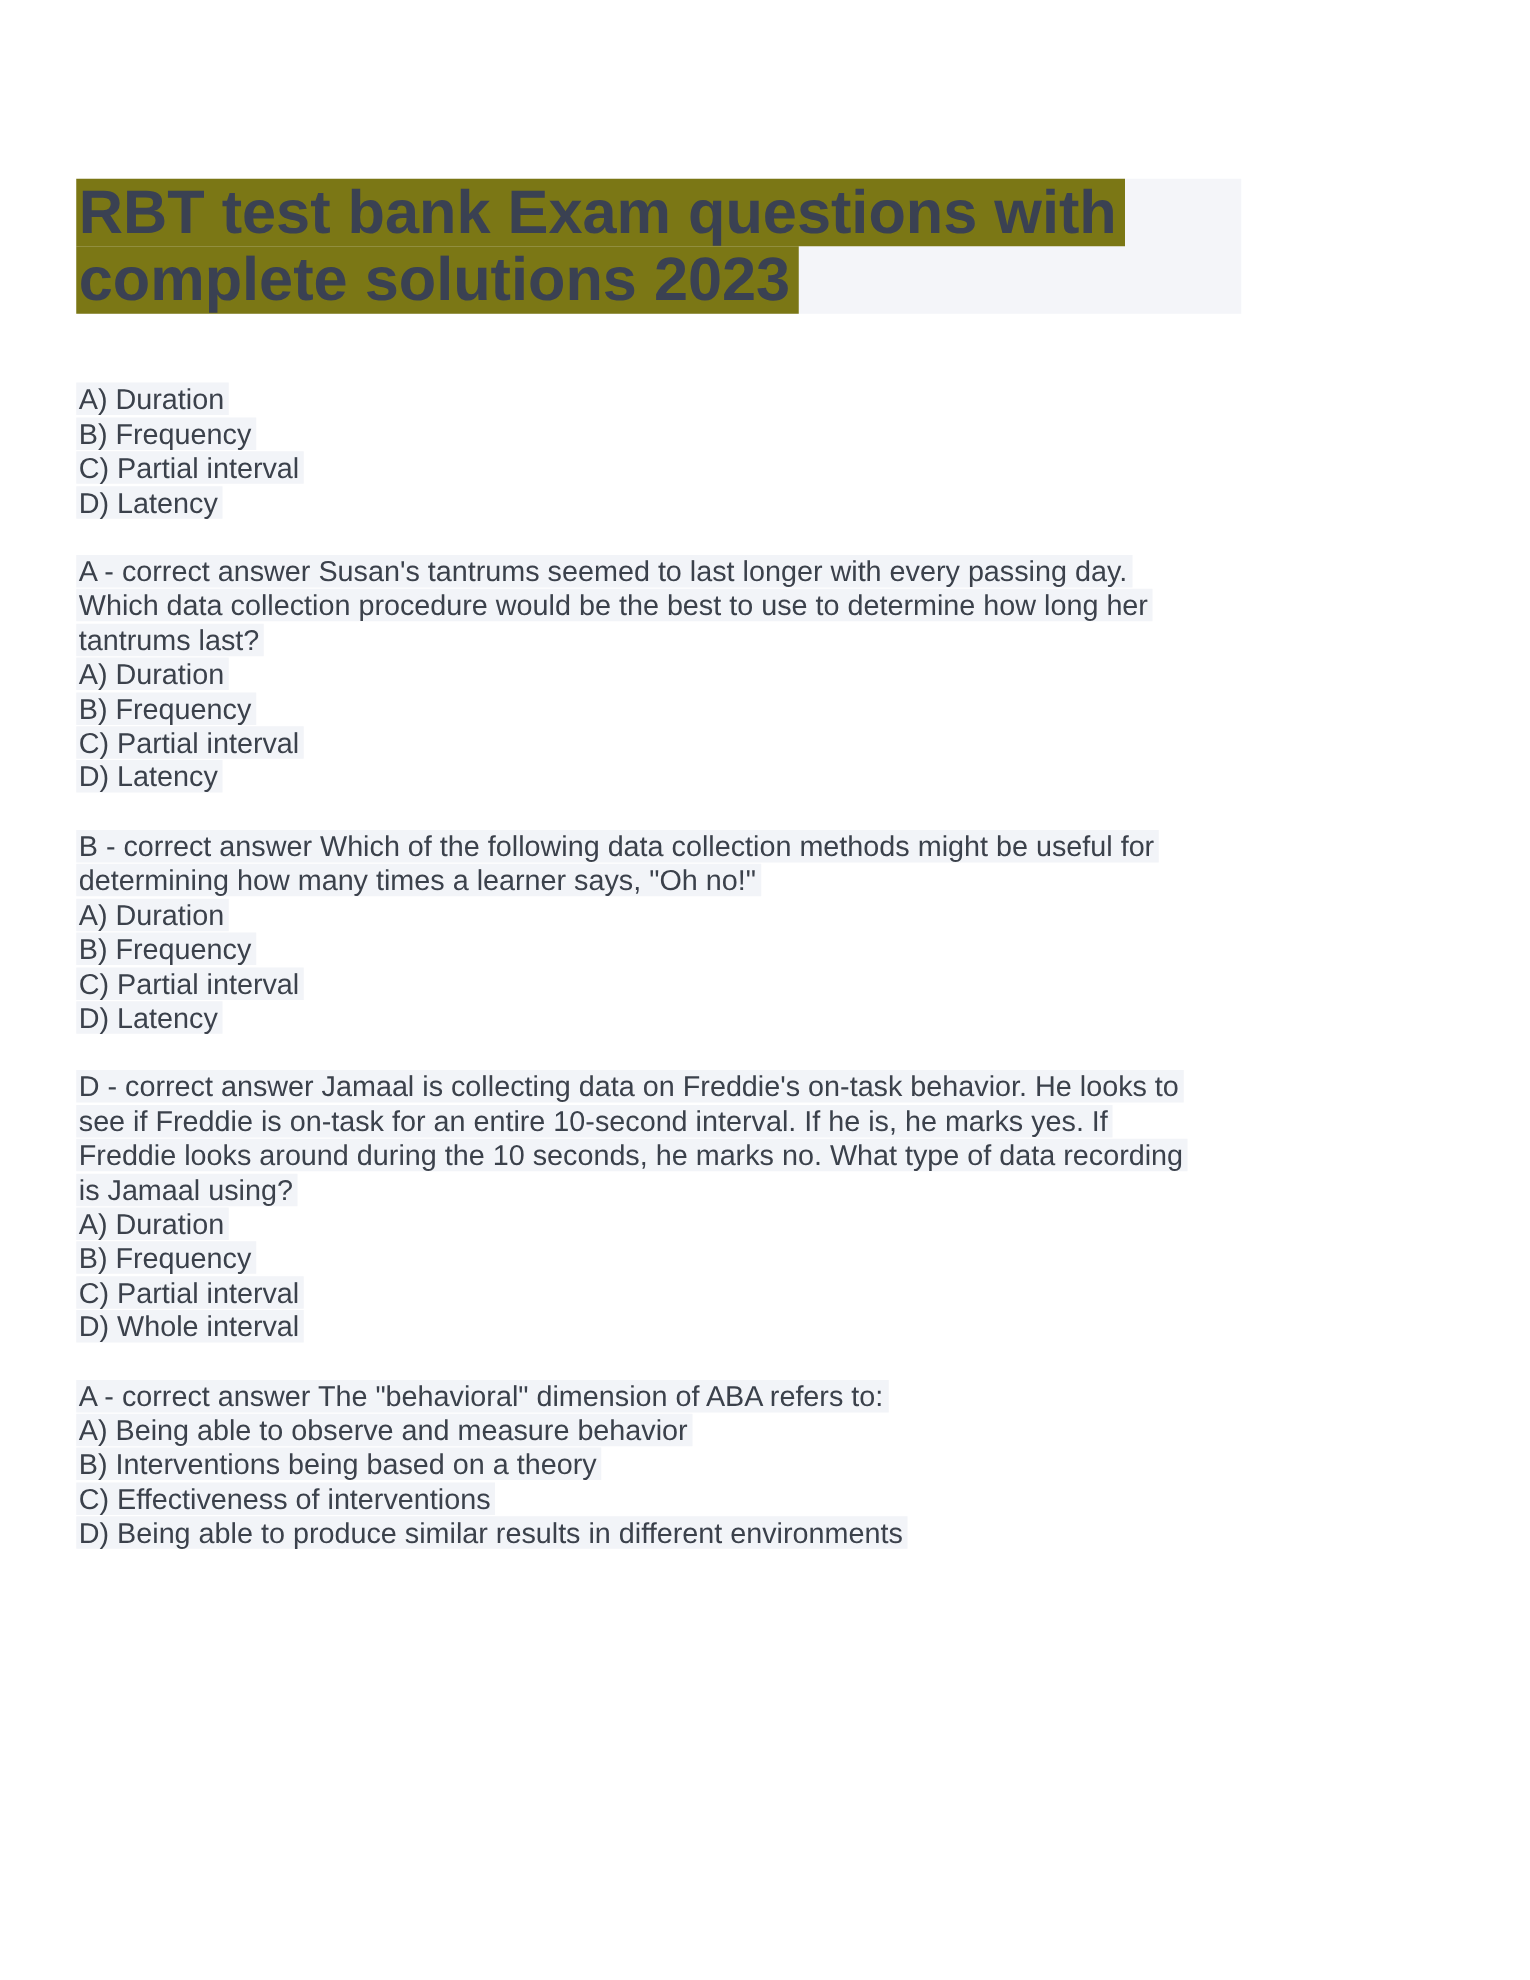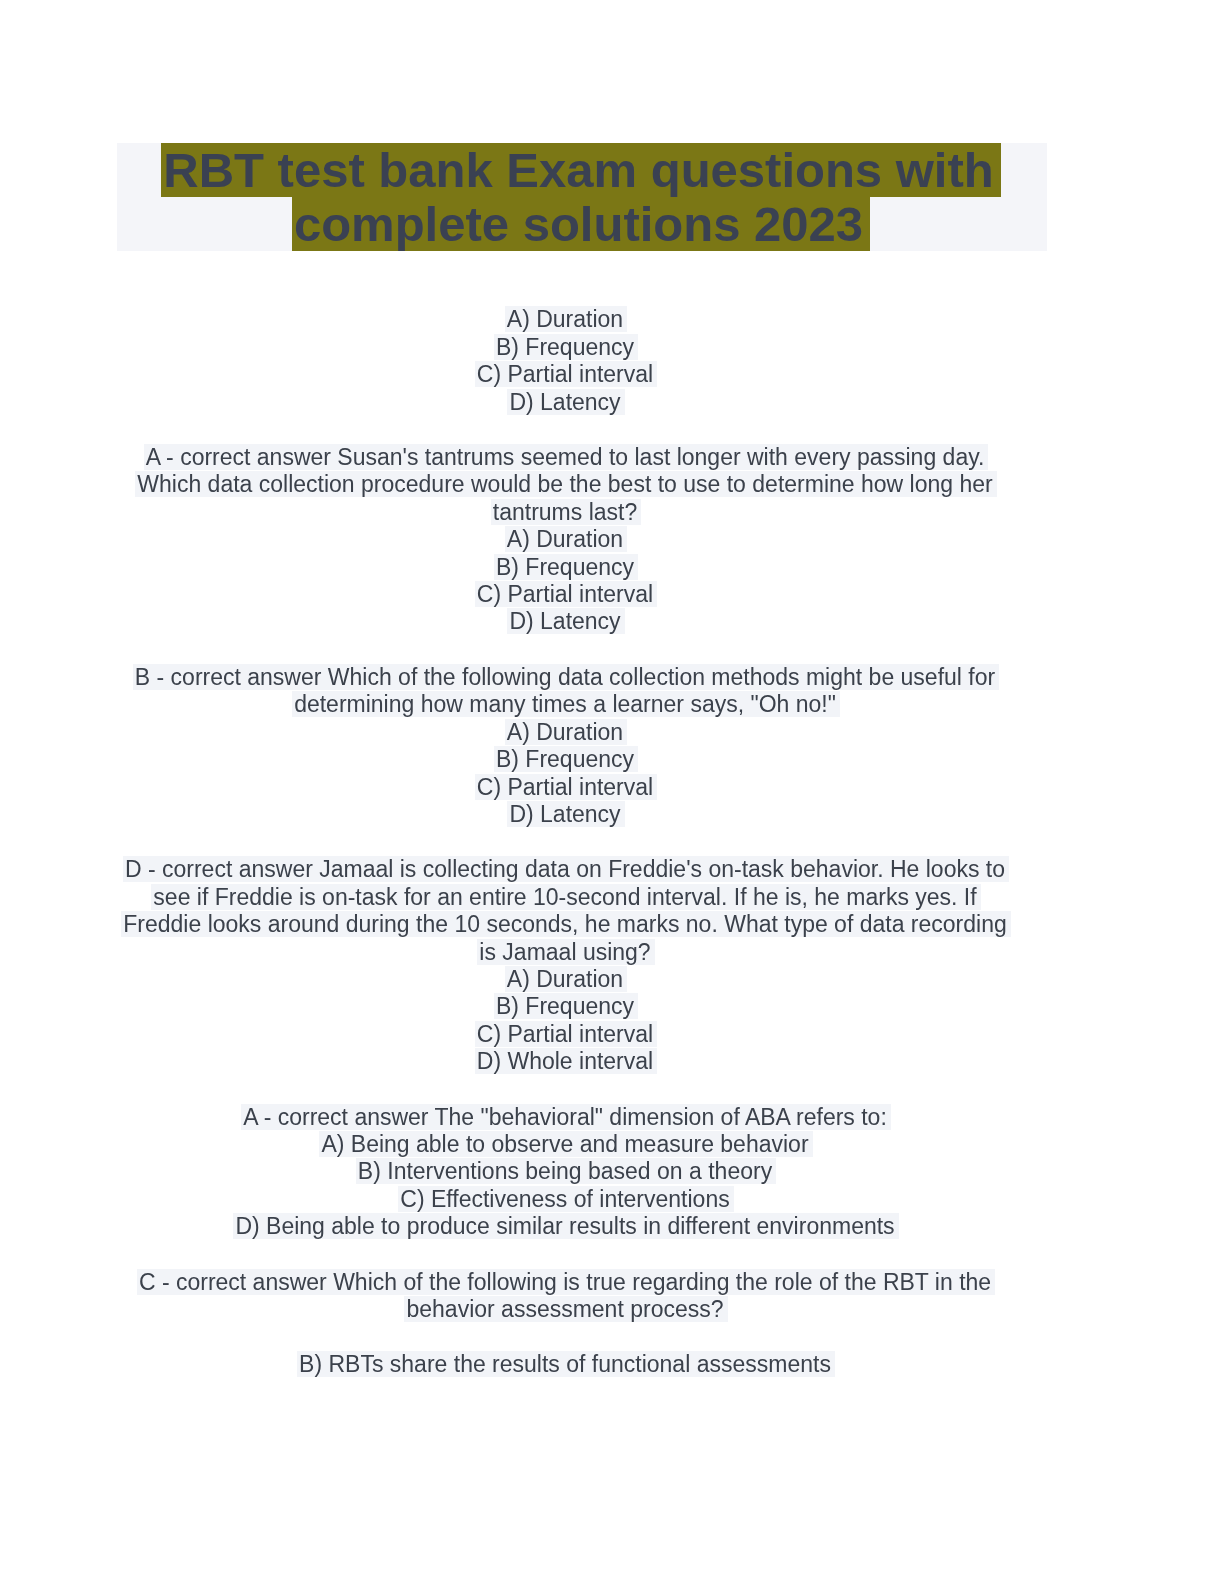--- a/index.html
+++ b/index.html
@@ -16,24 +16,23 @@
     padding: 0;
   }
   body {
     width: 1224px;
     height: 1584px;
     background: var(--page-background);
     font-family: "Liberation Sans", sans-serif;
     overflow: hidden;
   }
   .page {
-    padding: 143px 0 0 117px;
+    padding: 143px 0 0 63px;
     width: 1224px;
     height: 1584px;
-    text-align: center;
   }
   .doc-title {
     margin: 0 0 28px 0;
     width: 930px;
     font-size: 49px;
     line-height: 54px;
     font-weight: bold;
     color: var(--title-text);
     background: var(--title-block-background);
   }
@@ -64,15 +63,15 @@
 <body>
 
 <div class="page">
   <h1 class="doc-title"><mark>RBT test bank Exam questions with complete solutions 2023</mark></h1>
   <section>
       <p class="question"><br><span class="hl">A) Duration</span><br><span class="hl">B) Frequency</span><br><span class="hl">C) Partial interval</span><br><span class="hl">D) Latency</span></p>
       <p class="question"><span class="hl">A - correct answer Susan's tantrums seemed to last longer with every passing day. Which data collection procedure would be the best to use to determine how long her tantrums last?</span><br><span class="hl">A) Duration</span><br><span class="hl">B) Frequency</span><br><span class="hl">C) Partial interval</span><br><span class="hl">D) Latency</span></p>
       <p class="question"><span class="hl">B - correct answer Which of the following data collection methods might be useful for determining how many times a learner says, "Oh no!"</span><br><span class="hl">A) Duration</span><br><span class="hl">B) Frequency</span><br><span class="hl">C) Partial interval</span><br><span class="hl">D) Latency</span></p>
       <p class="question"><span class="hl">D - correct answer Jamaal is collecting data on Freddie's on-task behavior. He looks to see if Freddie is on-task for an entire 10-second interval. If he is, he marks yes. If Freddie looks around during the 10 seconds, he marks no. What type of data recording is Jamaal using?</span><br><span class="hl">A) Duration</span><br><span class="hl">B) Frequency</span><br><span class="hl">C) Partial interval</span><br><span class="hl">D) Whole interval</span></p>
       <p class="question"><span class="hl">A - correct answer The "behavioral" dimension of ABA refers to:</span><br><span class="hl">A) Being able to observe and measure behavior</span><br><span class="hl">B) Interventions being based on a theory</span><br><span class="hl">C) Effectiveness of interventions</span><br><span class="hl">D) Being able to produce similar results in different environments</span></p>
-      <p class="question"><span class="hl">C - correct answer Which of the following is true regarding the role of the RBT in the behavior assessment process?</span><br><br><span class="hl">B) RBTs share the results of functional assessments</span></p>
+      <p class="question"><br><br></p>
     </section>
 </div>
 
 </body></html>

